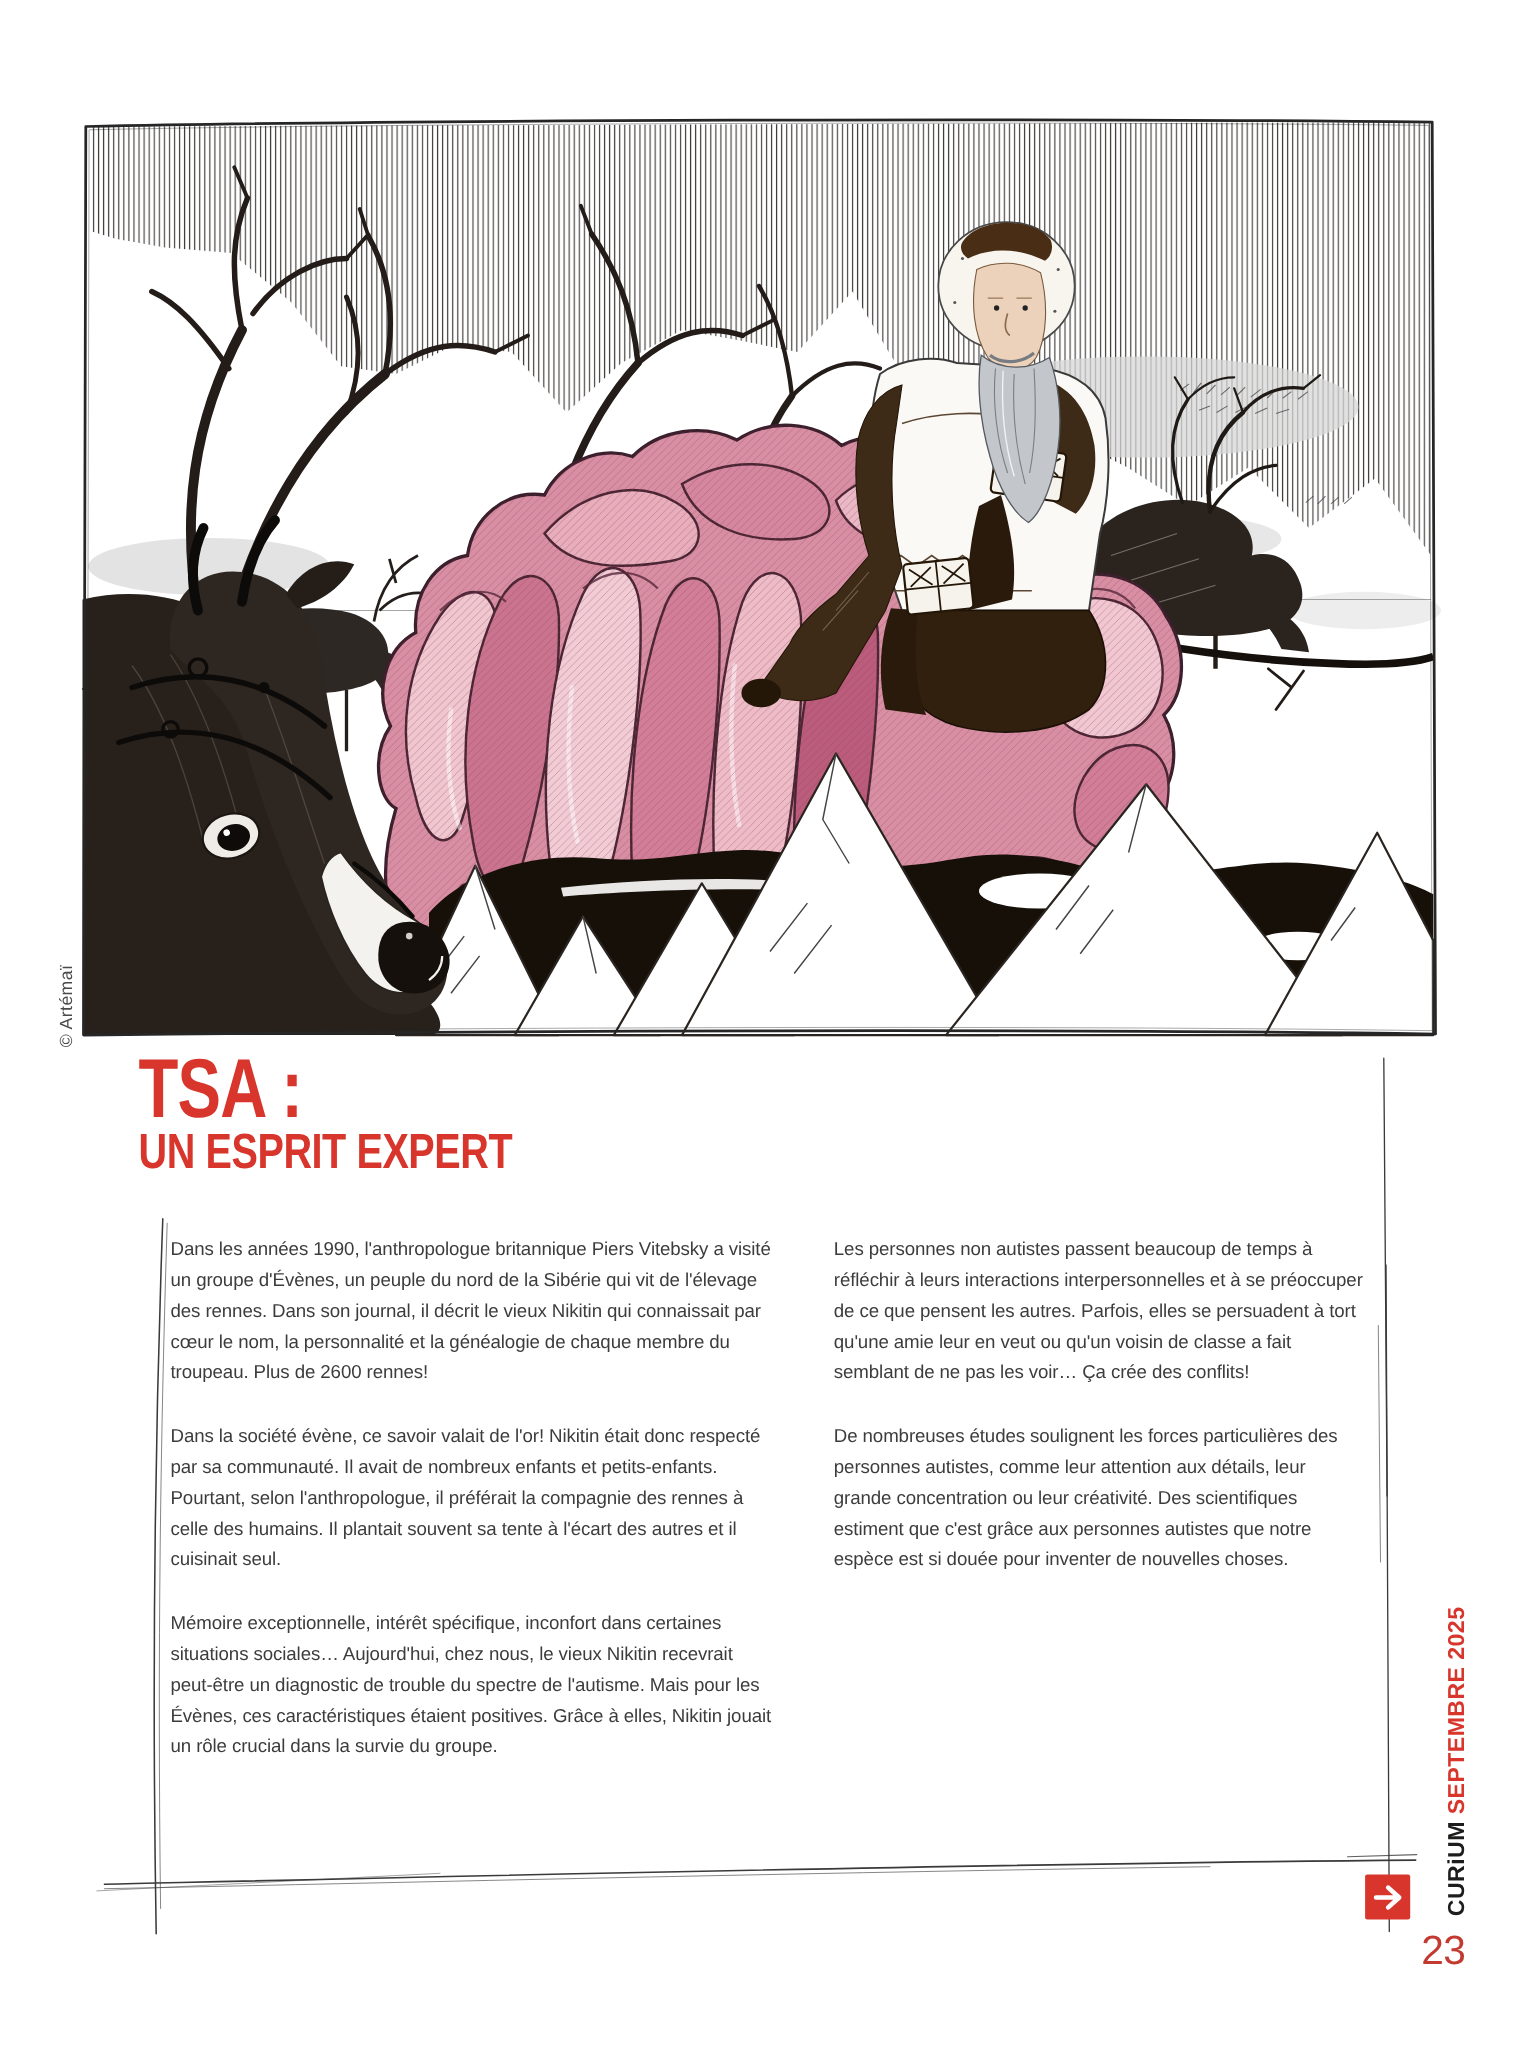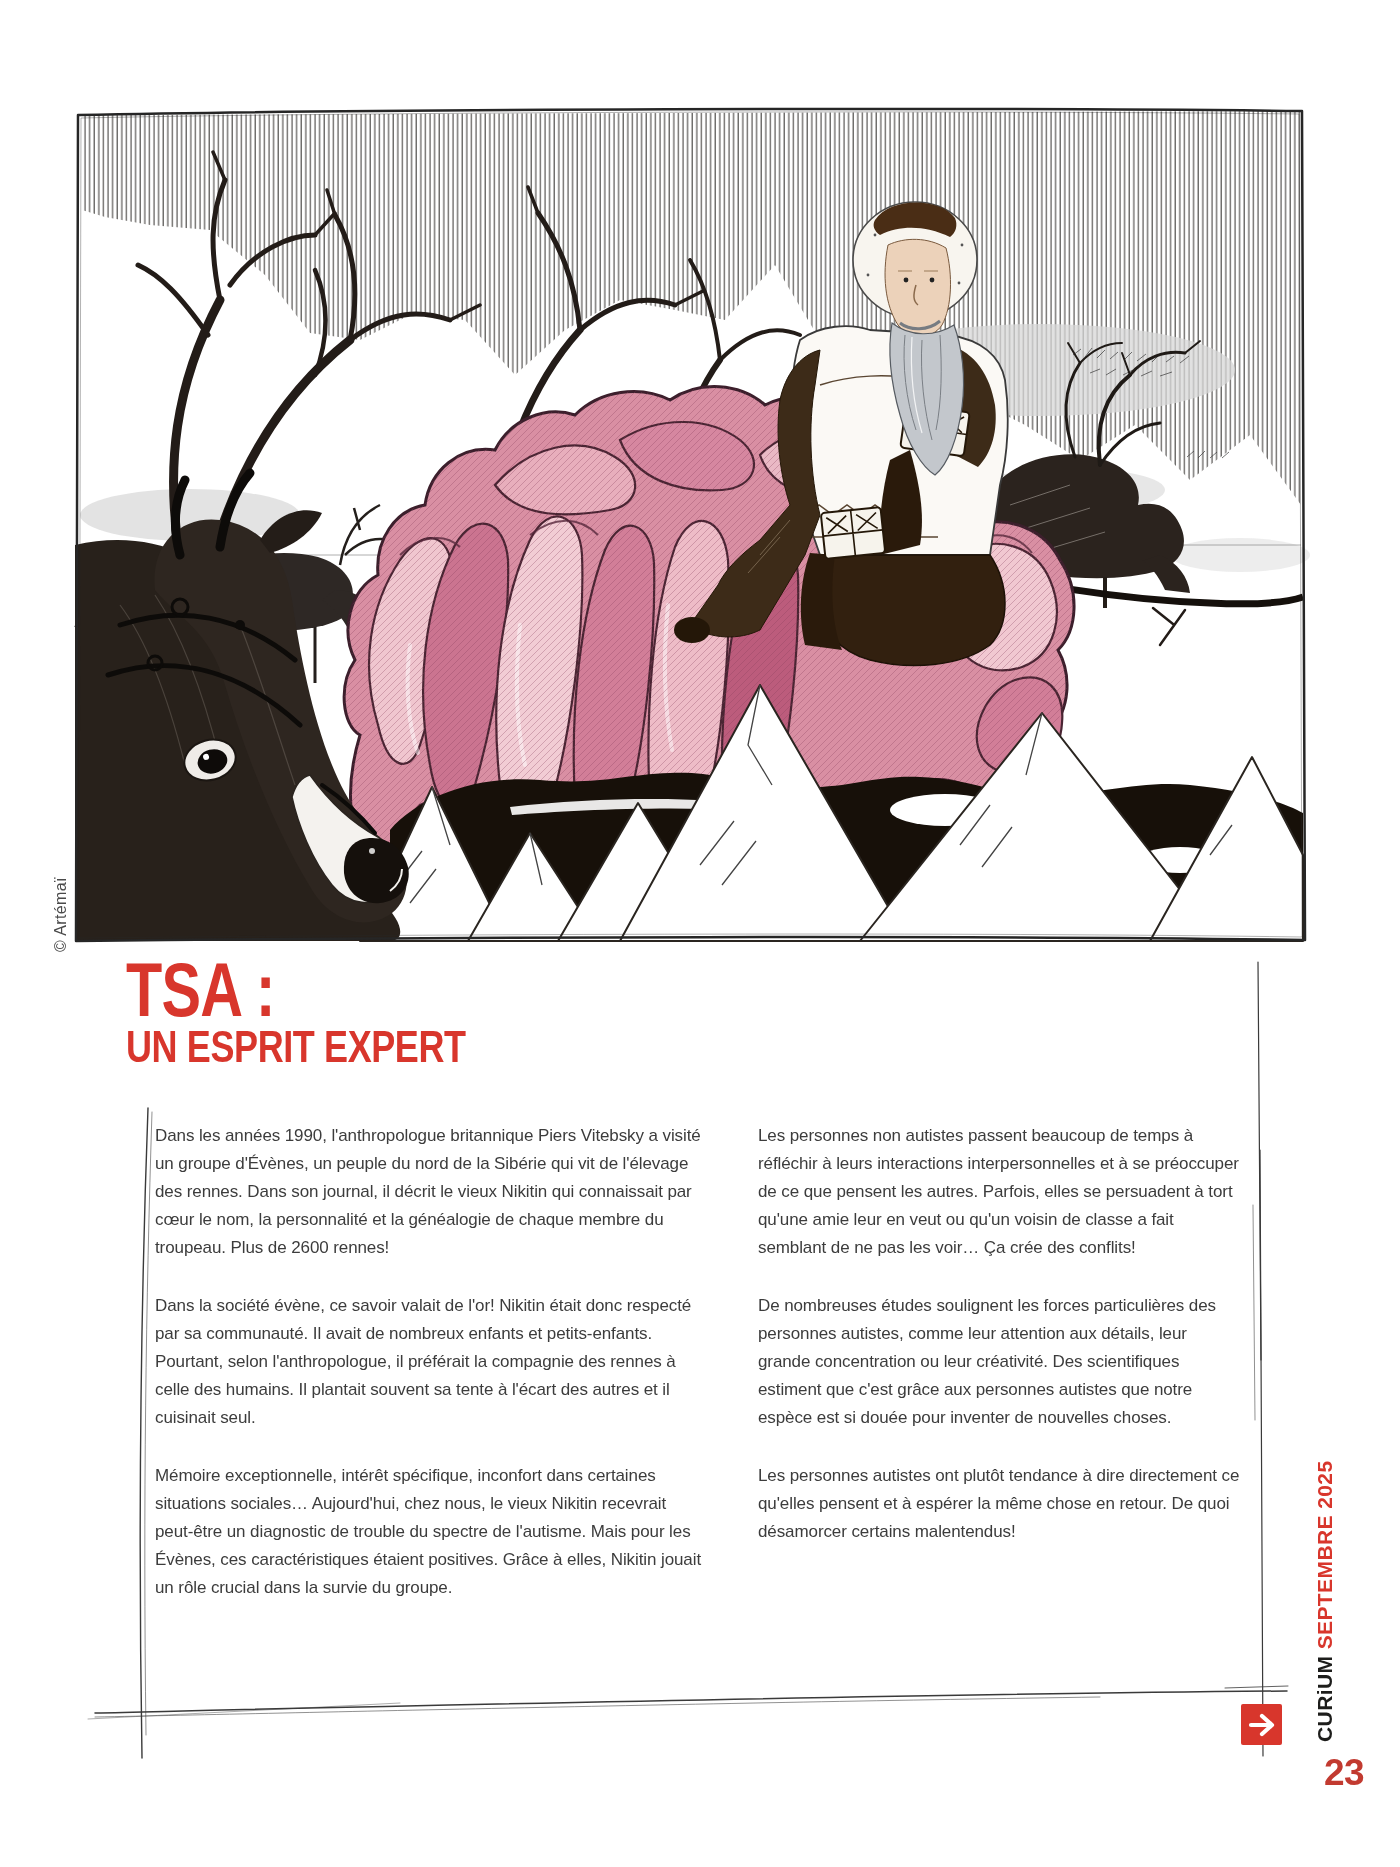--- a/index.html
+++ b/index.html
@@ -30,22 +30,22 @@
   .col-right { left:758px; width:484px; }
   .deco { position:absolute; left:0; top:0; pointer-events:none; z-index:1; }
   .sidebar {
     position:absolute; left:1313px; top:1742px;
     transform:rotate(-90deg); transform-origin:0 0;
     font-size:21px; font-weight:bold; letter-spacing:.4px; white-space:nowrap;
   }
   .sidebar .mag { color:#1d1d1b; }
   .sidebar .issue { color:#d8362c; }
   .pagenum {
-    position:absolute; left:1324px; top:1752px;
-    font-size:37px; font-weight:bold; color:#c23a30; letter-spacing:-.5px;
+    position:absolute; left:1292px; top:1752px;
+    font-size:37px; font-weight:normal; color:#c23a30; letter-spacing:-.5px;
   }
   .next-btn {
     position:absolute; left:1241px; top:1704px; width:41px; height:41px;
     background:#d8362c; border-radius:2px; display:flex;
     align-items:center; justify-content:center; cursor:pointer; z-index:4;
   }
 </style>
 </head>
 <body>
 
@@ -275,21 +275,20 @@
   <h2 class="title-sub" style="margin:0">UN ESPRIT EXPERT</h2>
 
   <div class="col col-left">
     <p>Dans les années 1990, l'anthropologue britannique Piers Vitebsky a visité un groupe d'Évènes, un peuple du nord de la Sibérie qui vit de l'élevage des rennes. Dans son journal, il décrit le vieux Nikitin qui connaissait par cœur le nom, la personnalité et la généalogie de chaque membre du troupeau. Plus de 2600 rennes!</p>
     <p>Dans la société évène, ce savoir valait de l'or! Nikitin était donc respecté par sa communauté. Il avait de nombreux enfants et petits-enfants. Pourtant, selon l'anthropologue, il préférait la compagnie des rennes à celle des humains. Il plantait souvent sa tente à l'écart des autres et il cuisinait seul.</p>
     <p>Mémoire exceptionnelle, intérêt spécifique, inconfort dans certaines situations sociales… Aujourd'hui, chez nous, le vieux Nikitin recevrait peut-être un diagnostic de trouble du spectre de l'autisme. Mais pour les Évènes, ces caractéristiques étaient positives. Grâce à elles, Nikitin jouait un rôle crucial dans la survie du groupe.</p>
   </div>
   <div class="col col-right">
     <p>Les personnes non autistes passent beaucoup de temps à réfléchir à leurs interactions interpersonnelles et à se préoccuper de ce que pensent les autres. Parfois, elles se persuadent à tort qu'une amie leur en veut ou qu'un voisin de classe a fait semblant de ne pas les voir… Ça crée des conflits!</p>
     <p>De nombreuses études soulignent les forces particulières des personnes autistes, comme leur attention aux détails, leur grande concentration ou leur créativité. Des scientifiques estiment que c'est grâce aux personnes autistes que notre espèce est si douée pour inventer de nouvelles choses.</p>
-    <p>Les personnes autistes ont plutôt tendance à dire directement ce qu'elles pensent et à espérer la même chose en retour. De quoi désamorcer certains malentendus!</p>
   </div>
 
   <svg class="deco" width="1400" height="1867" viewBox="0 0 1400 1867">
     <g fill="none" stroke="#3a3a3a" stroke-linecap="round">
       <path d="M148,1108 C141,1300 138,1520 142,1758" stroke-width="1.4"></path>
       <path d="M152,1112 C146,1300 143,1500 146,1735" stroke-width=".8" opacity=".7"></path>
       <path d="M95,1713 C400,1706 900,1694 1287,1691" stroke-width="1.5"></path>
       <path d="M95,1717 C300,1713 700,1703 1100,1697" stroke-width=".8" opacity=".7"></path>
       <path d="M88,1719 L400,1703" stroke-width=".7" opacity=".6"></path>
       <path d="M1258,962 L1261,1360" stroke-width="1.2"></path>

